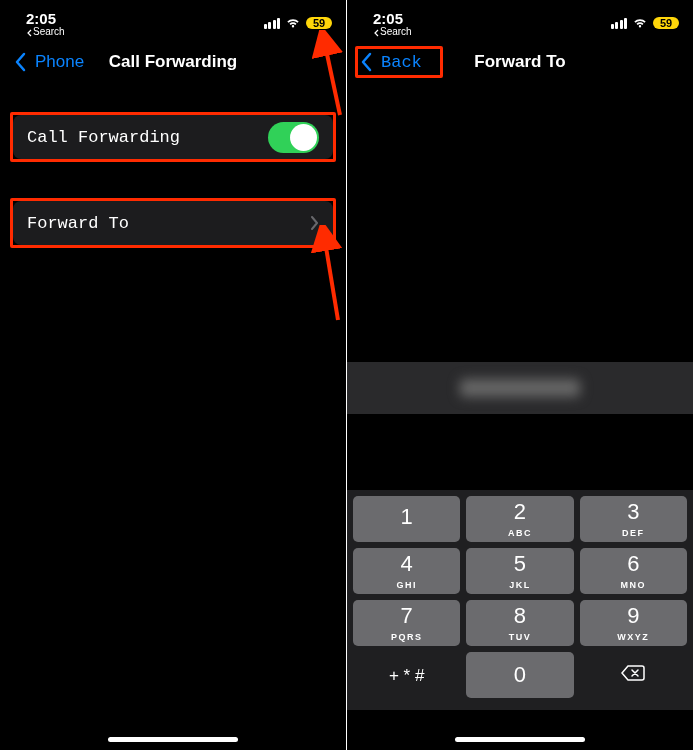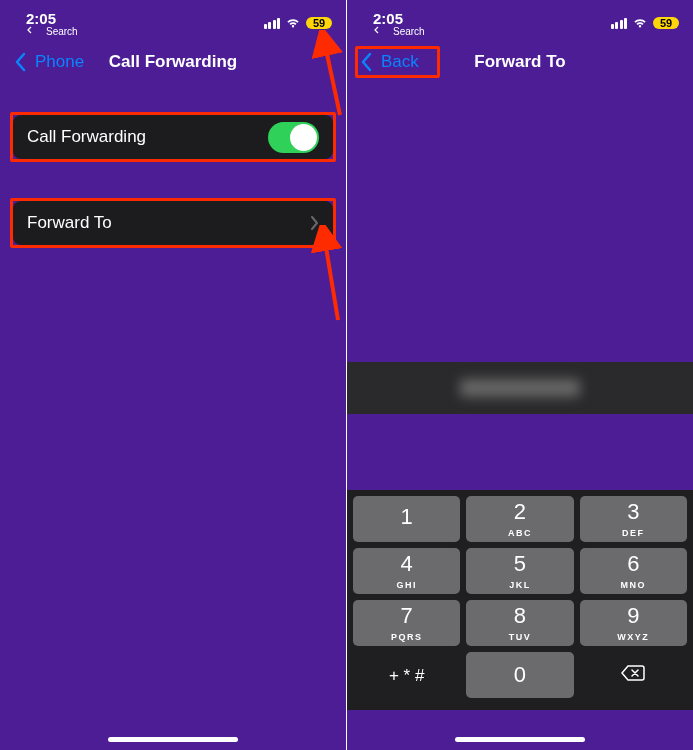--- a/index.html
+++ b/index.html
@@ -6,43 +6,43 @@
     body {
       background: #fff;
       font-family: -apple-system, BlinkMacSystemFont, "Helvetica Neue", sans-serif;
       display: flex;
       width: 693px;
       height: 750px;
     }
     .screen {
       width: 346px;
       height: 750px;
-      background: #4c1d95;
+      background: #000000;
       position: relative;
       overflow: hidden;
     }
     .screen + .screen { margin-left: 1px; }
 
     
     .status-bar {
       display: flex;
       justify-content: space-between;
       align-items: center;
       padding: 8px 14px 2px 26px;
       height: 40px;
       color: #fff;
     }
     .status-left { display: flex; flex-direction: column; }
     .status-time { font-size: 15px; font-weight: 600; }
     .status-back {
       font-size: 10px;
       color: #fff;
       display: flex;
-      align-items: flex-start;
-      gap: 14px;
+      align-items: flex-end;
+      gap: 1px;
       margin-top: -1px;
     }
     .status-right { display: flex; align-items: center; gap: 5px; }
     .signal-bars { display: flex; align-items: flex-end; gap: 1.5px; }
     .signal-bars span { width: 3px; background: #fff; border-radius: 1px; }
     .signal-bars span:nth-child(1){height:5px} .signal-bars span:nth-child(2){height:7px}
     .signal-bars span:nth-child(3){height:9px} .signal-bars span:nth-child(4){height:11px}
     .wifi-icon svg { width: 16px; height: 12px; display: block; }
     .battery-pill {
       background: #ffd60a;
@@ -89,21 +89,21 @@
       margin: 0 12px;
       border-radius: 10px;
       padding: 0 14px;
       height: 44px;
       display: flex;
       align-items: center;
       justify-content: space-between;
       color: #fff;
       font-size: 17px;
     }
-    .highlight-box { border: 3px solid #ff2b00; margin: 0 10px; padding: 0; border-radius: 2px; }
+    .highlight-box { border: 3px solid #ff2b00; margin: 0 10px; padding: 0; border-radius: 2px; font-family: Liberation Mono, monospace; }
     .highlight-box .row { margin: 0; border-radius: 8px; }
     .highlight-box + .highlight-box { margin-top: 36px; }
     .nav-back.highlight-box { border: 3px solid #ff2b00; margin: 0; padding: 3px 18px 3px 2px; }
 
     .toggle {
       width: 51px; height: 31px;
       background: #30d158;
       border-radius: 16px;
       position: relative;
     }

